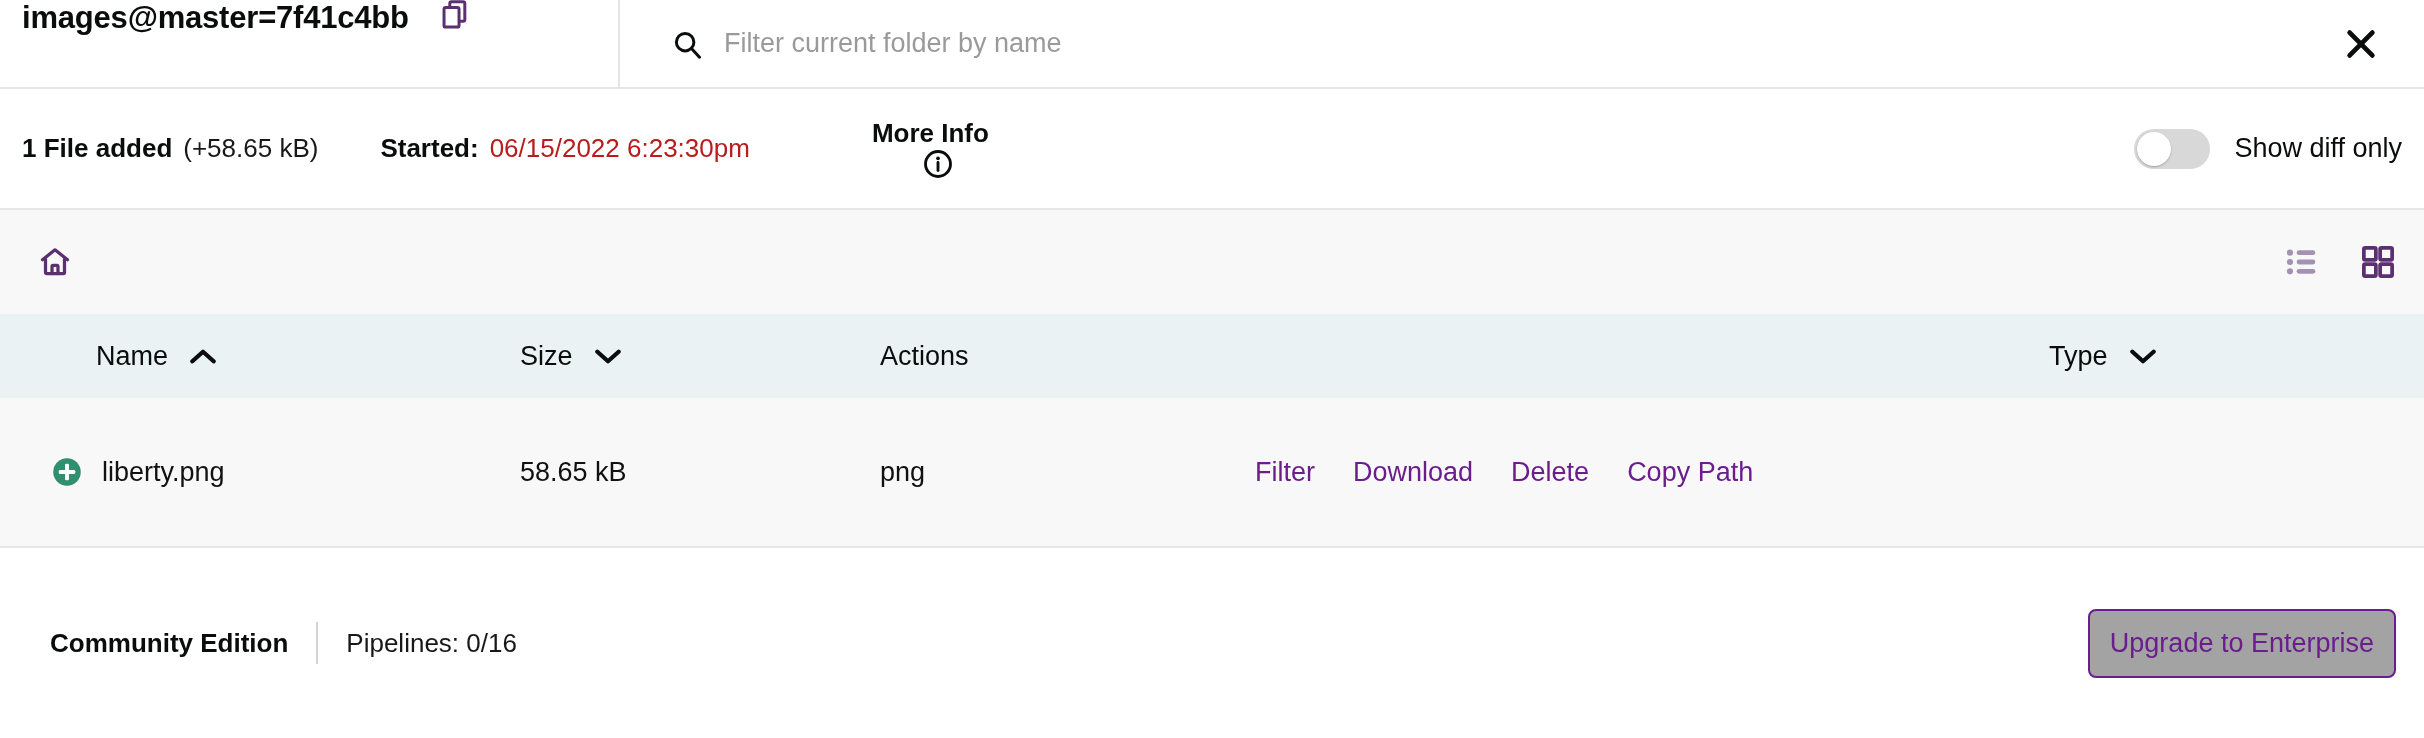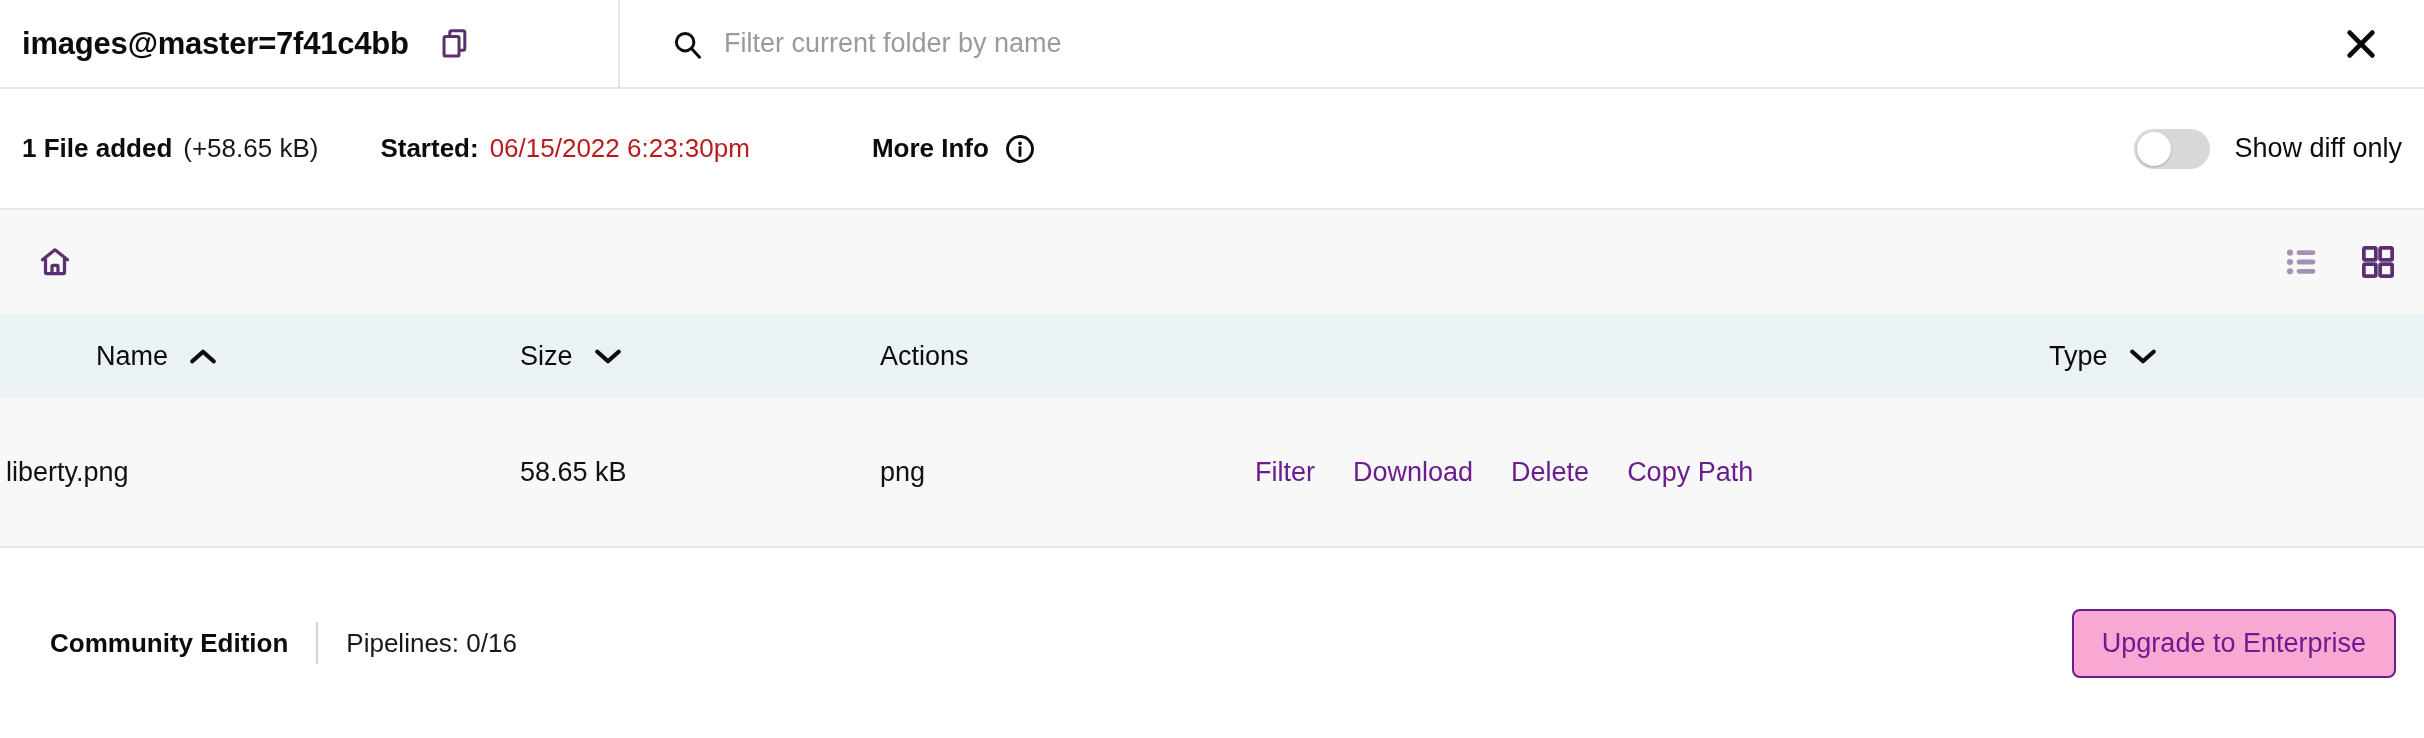--- a/index.html
+++ b/index.html
@@ -28,21 +28,21 @@
     align-items: center;
     border-bottom: 2px solid #e6e6e6;
     background: #ffffff;
     position: relative;
   }
   .title-zone {
     width: 620px;
     min-width: 620px;
     height: 100%;
     display: flex;
-    align-items: center;
+    align-items: flex-start;
     padding-left: 22px;
     border-right: 2px solid #e6e6e6;
   }
   .repo-title {
     font-size: 31px;
     font-weight: bold;
     letter-spacing: -0.2px;
     color: #0b0c0c;
     white-space: nowrap;
   }
@@ -101,20 +101,21 @@
   .info-added-size { color: #181818; margin-left: 11px; }
   .gap-1 { width: 62px; }
   .gap-2 { width: 60px; }
   .gap-3 { width: 62px; }
   .more-info {
     display: flex;
     align-items: center;
     font-weight: bold;
     cursor: pointer;
     white-space: nowrap;
+    flex-direction: column;
   }
   .more-info .ic { margin-left: 16px; display: flex; align-items: center; }
 
   .spacer { flex: 1; }
 
   .toggle-wrap { display: flex; align-items: center; white-space: nowrap; }
   .toggle {
     width: 76px;
     height: 40px;
     border-radius: 20px;
@@ -165,21 +166,21 @@
   .trow {
     height: 150px;
     background: #f8f8f8;
     display: flex;
     align-items: center;
     font-size: 27px;
     color: #111;
     border-bottom: 2px solid #e6e6e6;
   }
   .cell { display: flex; align-items: center; white-space: nowrap; }
-  .cell-name { width: 520px; }
+  .cell-name { width: 520px; padding-left: 96px; }
   .status-dot { display: flex; align-items: center; margin-left: -44px; margin-right: 20px; }
   .cell-size { width: 360px; }
   .cell-type { width: 375px; }
   .cell-actions { flex: 1; display: flex; align-items: center; gap: 38px; }
   .action-link {
     color: #6b1d8e;
     font-size: 27px;
     cursor: pointer;
     text-decoration: none;
   }
@@ -198,24 +199,24 @@
     width: 2px;
     height: 42px;
     background: #d4d4d4;
     margin: 0 28px;
   }
   .pipelines { color: #181818; }
   .upgrade-btn {
     border: 2px solid #6b1d8e;
     border-radius: 8px;
     color: #6b1d8e;
-    background: #f9a8d4;
+    background: #a3a3a3;
     font-family: "Liberation Sans", sans-serif;
     font-size: 27px;
-    padding: 17px 28px;
+    padding: 17px 20px;
     cursor: pointer;
     white-space: nowrap;
   }
 </style>
 </head>
 <body>
 
 <div class="app">
 
   <div class="topbar">

